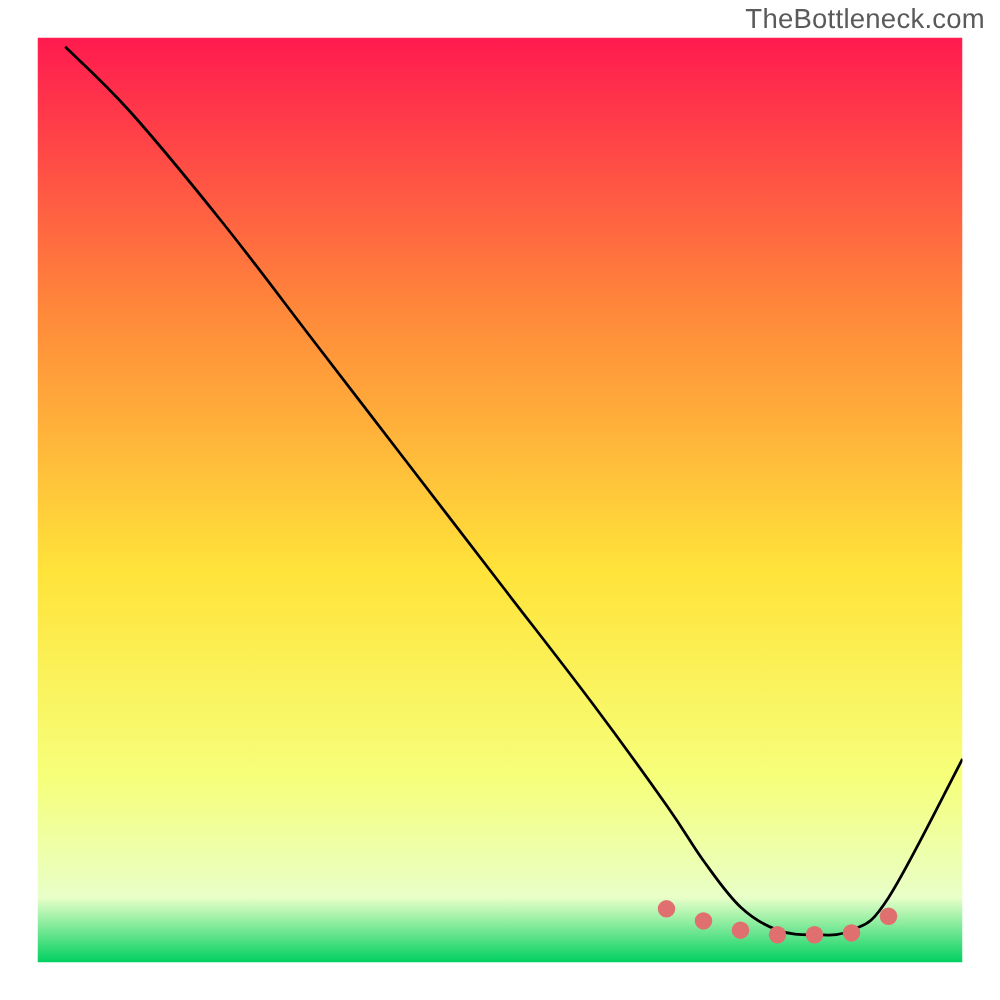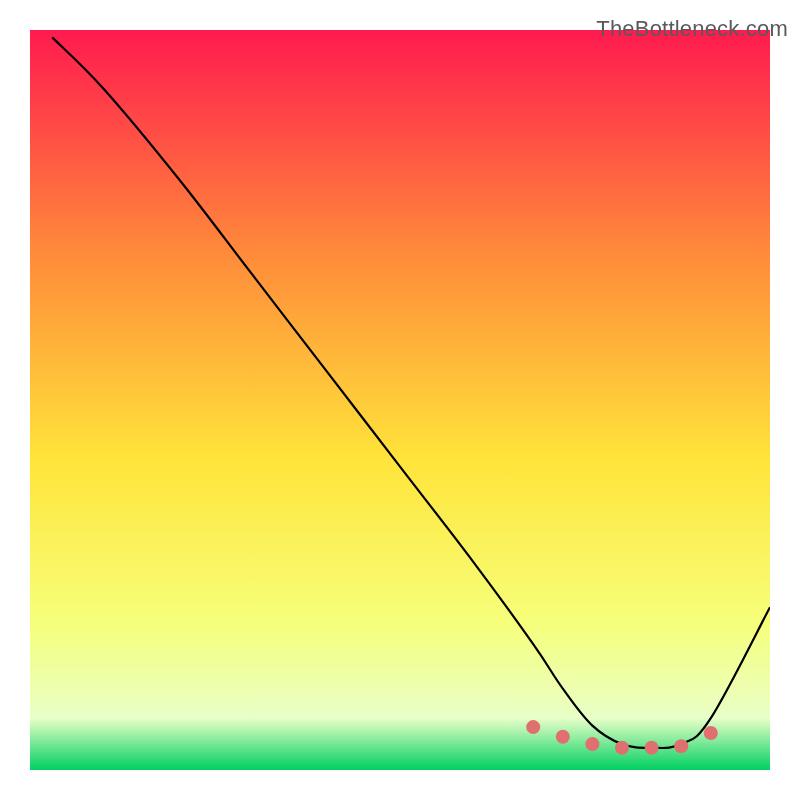--- a/index.html
+++ b/index.html
@@ -11,21 +11,21 @@
     overflow: hidden;
     font-family: Arial, Helvetica, sans-serif;
   }
   .canvas {
     position: relative;
     width: 800px;
     height: 800px;
   }
   .watermark {
     position: absolute;
-    top: 16px;
+    top: 2px;
     right: 12px;
     font-size: 22px;
     font-weight: 500;
     color: #5a5a5a;
     letter-spacing: 0.2px;
     z-index: 5;
   }
   .plot-area {
     position: absolute;
     left: 30px;

